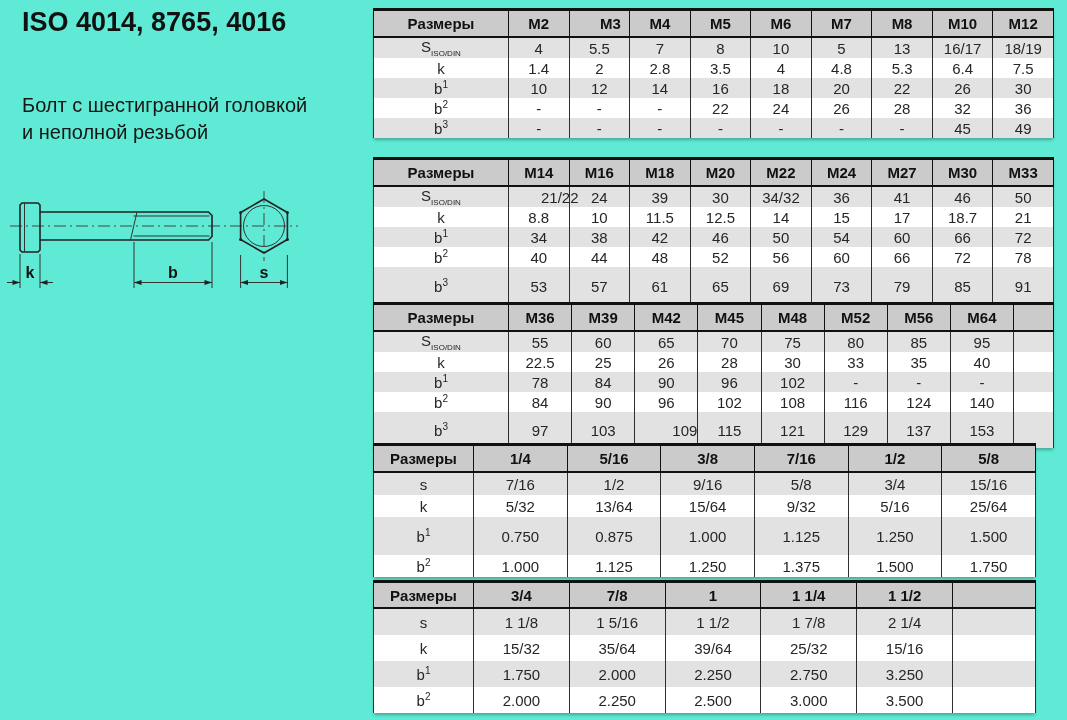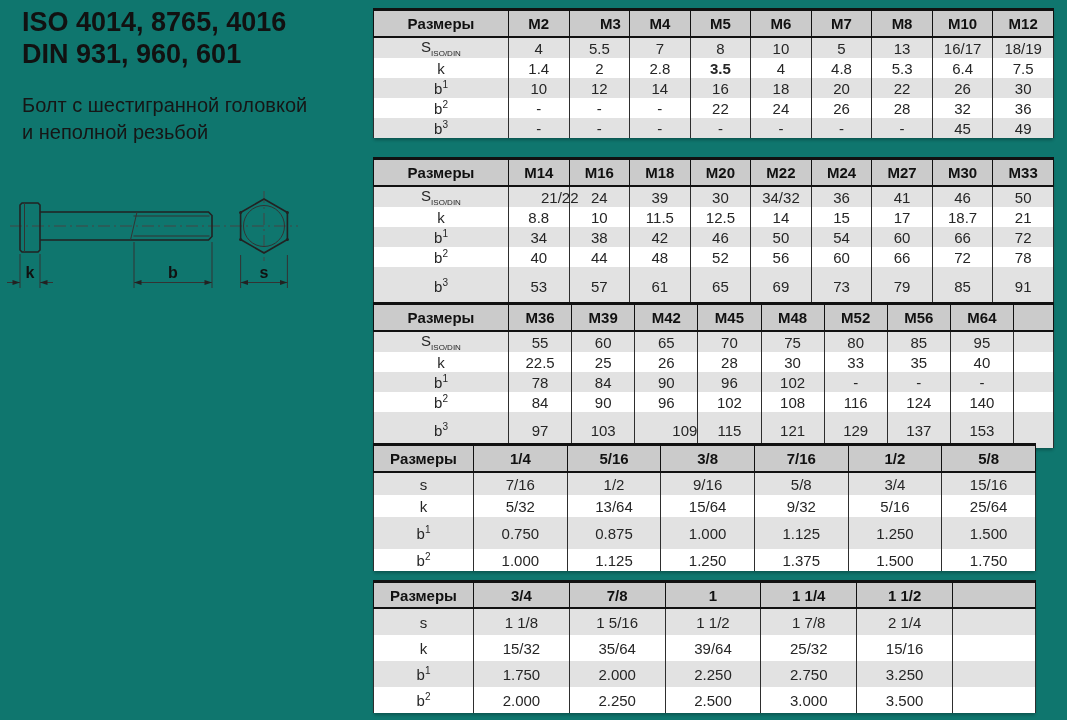--- a/index.html
+++ b/index.html
@@ -1,17 +1,17 @@
 <!DOCTYPE html>
 <html><head>
 <meta charset="utf-8">
 <style>
   html,body{margin:0;padding:0;background:#fff;}
   .canvas{
-    position:relative;width:1067px;height:720px;background:#0f766e;
+    position:relative;width:1067px;height:720px;background:#5eead4;
     font-family:"Liberation Sans",sans-serif;color:#1a1a1a;overflow:hidden;
   }
   .title{position:absolute;left:22px;top:6px;font-size:27px;font-weight:bold;line-height:32px;color:#111;}
   .subtitle{position:absolute;left:22px;top:92px;font-size:20px;line-height:27px;color:#161616;}
   .drawing{position:absolute;left:2px;top:185px;}
   .footnotes{position:absolute;left:22px;top:318px;font-size:17px;line-height:28px;color:#161616;}
   .footnotes sup{font-size:11px;}
   .fn-line{white-space:nowrap;}
 
   table.tbl{
@@ -38,21 +38,20 @@
   svg .arr{fill:#222;stroke:none;}
   svg text{font-family:"Liberation Sans",sans-serif;font-size:16px;font-weight:bold;fill:#111;}
 </style>
 </head>
 <body>
 
 <div class="canvas">
 
   <div class="title">
     <div>ISO 4014, 8765, 4016</div>
-    <div>DIN 931, 960, 601</div>
   </div>
 
   <div class="subtitle">
     <div>Болт с шестигранной головкой</div>
     <div>и неполной резьбой</div>
   </div>
 
   <svg class="drawing" width="332" height="124" viewBox="0 0 332 124">
 
     <g>
@@ -145,21 +144,21 @@
             <td style="height: 20px;">5</td>
             <td style="height: 20px;">13</td>
             <td style="height: 20px;">16/17</td>
             <td style="height: 20px;">18/19</td>
           </tr>
           <tr>
             <td style="height: 20px;">k</td>
             <td style="height: 20px;">1.4</td>
             <td style="height: 20px;">2</td>
             <td style="height: 20px;">2.8</td>
-            <td style="height: 20px; font-weight: bold;">3.5</td>
+            <td style="height: 20px;">3.5</td>
             <td style="height: 20px;">4</td>
             <td style="height: 20px;">4.8</td>
             <td style="height: 20px;">5.3</td>
             <td style="height: 20px;">6.4</td>
             <td style="height: 20px;">7.5</td>
           </tr>
           <tr class="shade">
             <td style="height: 20px;">b<sup>1</sup></td>
             <td style="height: 20px;">10</td>
             <td style="height: 20px;">12</td>
@@ -412,21 +411,21 @@
             <td style="height: 22px;">k</td>
             <td style="height: 22px;">5/32</td>
             <td style="height: 22px;">13/64</td>
             <td style="height: 22px;">15/64</td>
             <td style="height: 22px;">9/32</td>
             <td style="height: 22px;">5/16</td>
             <td style="height: 22px;">25/64</td>
           </tr>
           <tr class="shade">
             <td style="height: 22px;">b<sup>1</sup></td>
-            <td style="height: 32px;">0.750</td>
+            <td style="height: 38px;">0.750</td>
             <td style="height: 22px;">0.875</td>
             <td style="height: 22px;">1.000</td>
             <td style="height: 22px;">1.125</td>
             <td style="height: 22px;">1.250</td>
             <td style="height: 22px;">1.500</td>
           </tr>
           <tr>
             <td style="height: 22px;">b<sup>2</sup></td>
             <td style="height: 22px;">1.000</td>
             <td style="height: 22px;">1.125</td>

